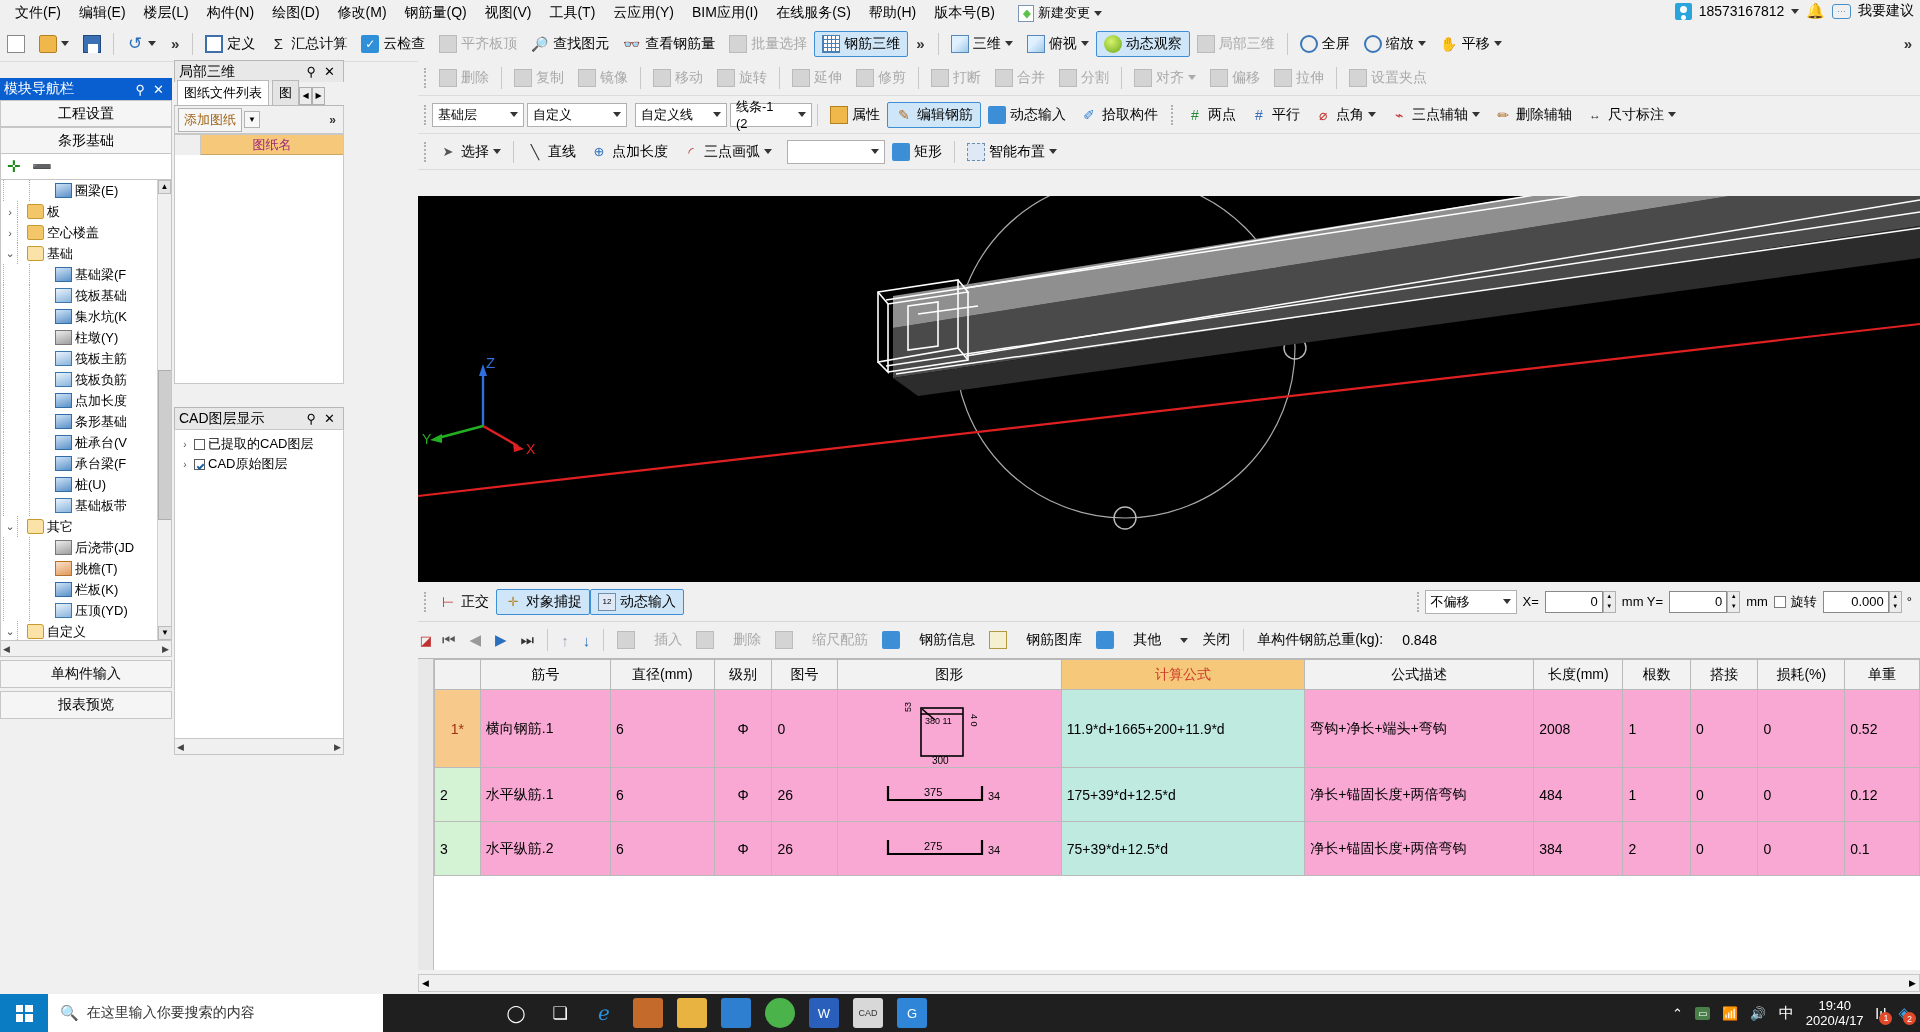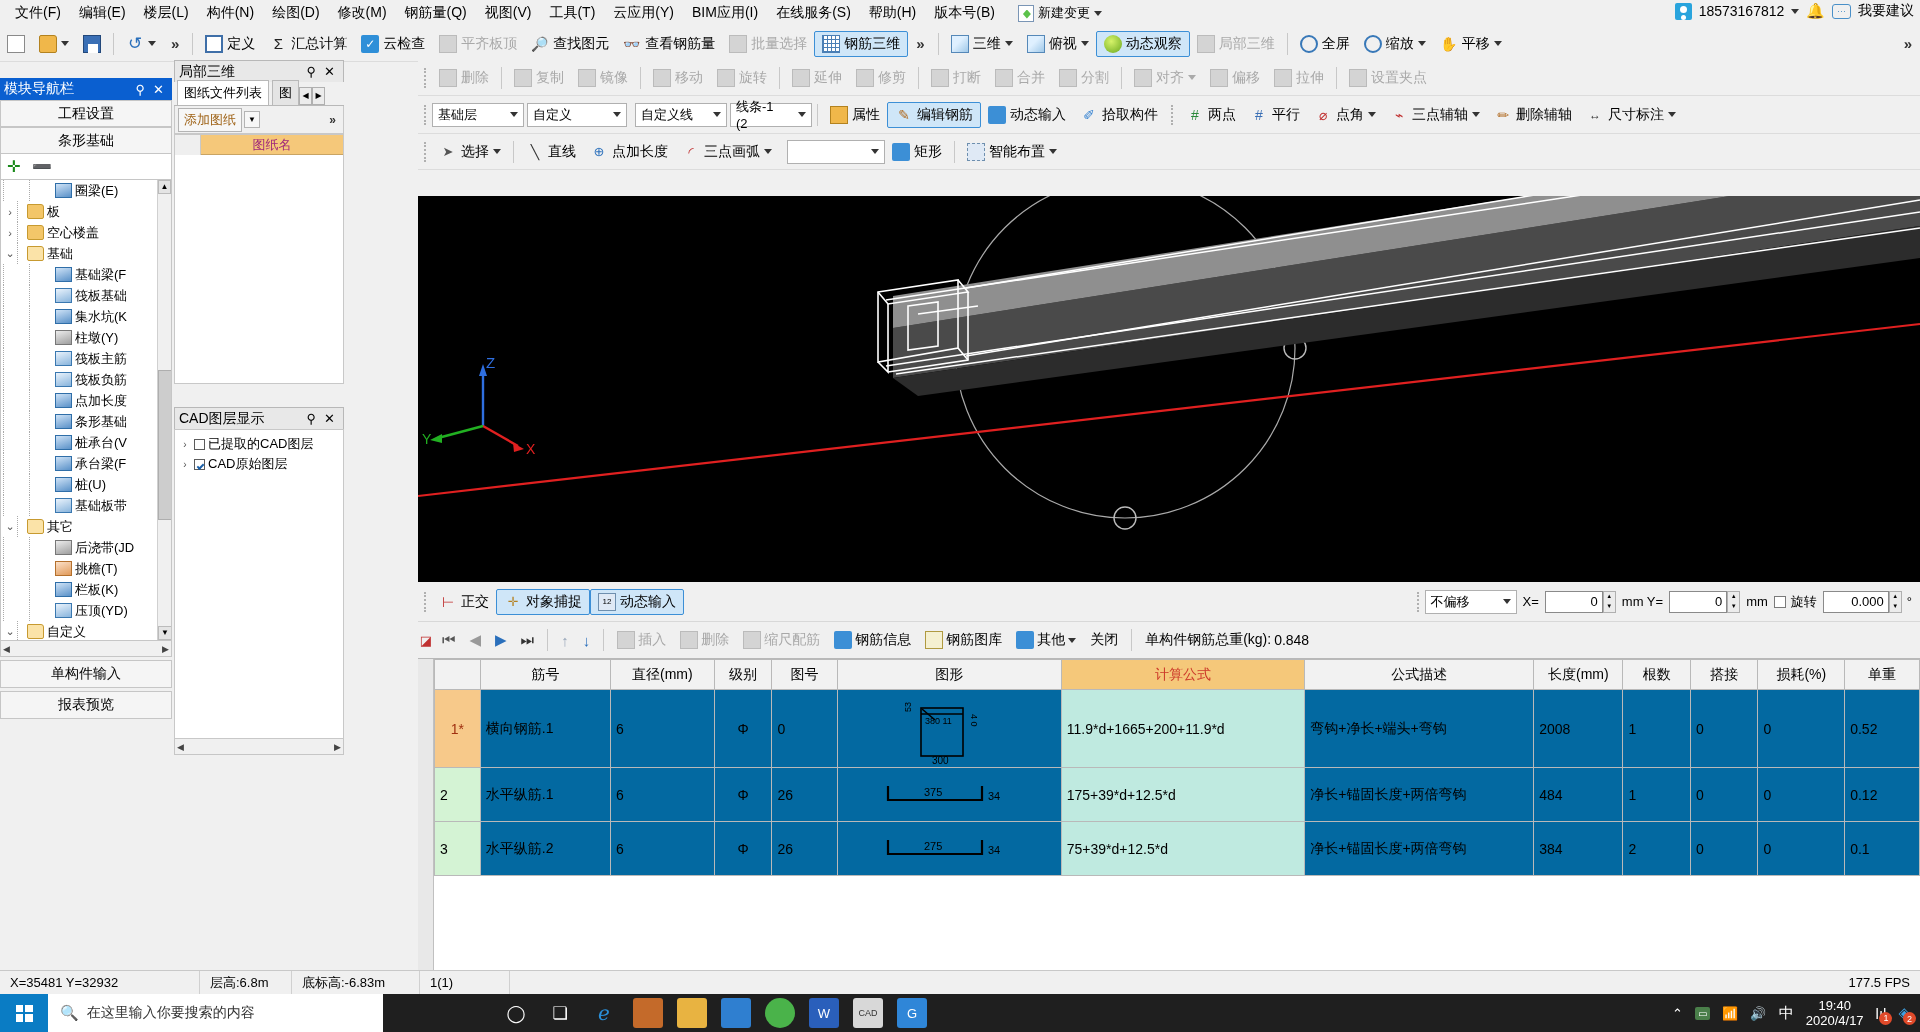--- a/index.html
+++ b/index.html
@@ -138,32 +138,32 @@
 
   
   .snapbar{ position:absolute; left:418px; top:582px; right:0; height:40px; background:#f0f0f0; display:flex; align-items:center; border-bottom:1px solid #d8d8d8;}
   .numbox{ width:58px;height:22px;border:1px solid #8a8a8a;background:#fff;text-align:right;font-size:13px;padding:2px 4px;}
   .spin{width:13px;height:22px;border:1px solid #b0b0b0;background:#ececec;display:flex;flex-direction:column;}
   .spin div{flex:1;font-size:6px;text-align:center;line-height:9px;}
   .selbox{border:1px solid #b0b0b0;background:#fff;height:24px;display:flex;align-items:center;padding:0 5px;font-size:13px;gap:6px;}
 
   
   .rebarbar{position:absolute;left:418px;top:622px;right:0;height:36px;background:#f0f0f0;display:flex;align-items:center;gap:2px;}
-  .rb{display:flex;align-items:center;gap:3px;padding:2px 6px;font-size:14px;white-space:nowrap;}
+  .rb{display:flex;align-items:center;gap:19px;padding:2px 6px;font-size:14px;white-space:nowrap;}
   .rb.dis{color:#a8a8a8;}
   .navarrow{font-size:15px;padding:0 6px;}
 
   .tablewrap{ position:absolute; left:418px; top:658px; right:0; bottom:62px; background:#fff; border-top:1px solid #b8b8b8;}
   table.rebar{ border-collapse:collapse; width:100%; table-layout:fixed; }
   table.rebar th{
     background:#f2f2f2; border:1px solid #b9b9b9; height:30px; font-weight:normal; font-size:14px;
   }
   table.rebar th.hl{ background:#f5c87a; color:#cc3a2a; }
   table.rebar td{
-    border:1px solid #b9b9b9; background:#0369a1; font-size:14px; padding:0 5px; height:54px;
+    border:1px solid #b9b9b9; background:#f9a8d4; font-size:14px; padding:0 5px; height:54px;
   }
   table.rebar td.num{ background:#f7c98a; text-align:center; color:#a03010; }
   table.rebar td.formula{ background:#bfeae0; }
   table.rebar tr.tall td{ height:78px; }
   .rowmark{position:absolute;left:0;top:0;width:16px;bottom:0;background:#e8e8e8;border-right:1px solid #c0c0c0;}
   .shapecell{ display:flex; align-items:center; justify-content:center; height:100%;text-decoration:underline; }
 
   .tbl-hscroll{position:absolute;left:418px;bottom:40px;right:0;height:18px;background:#f0f0f0;border:1px solid #c8c8c8;display:flex;align-items:center;justify-content:space-between;padding:0 3px;font-size:9px;}
   .tbl-vscroll{position:absolute;right:0;top:658px;bottom:58px;width:16px;background:#f0f0f0;border-left:1px solid #c8c8c8;}
 
@@ -947,28 +947,20 @@
     <div class="tbl-vscroll">
       
       
     </div>
   </div>
   <div class="tbl-hscroll">
     <span>◀</span>
     <span>▶</span>
   </div>
 
-  <div class="statusbar">
-    <div class="st" style="width:200px">X=35481 Y=32932</div>
-    <div class="st" style="width:92px">层高:6.8m</div>
-    <div class="st" style="width:128px">底标高:-6.83m</div>
-    <div class="st" style="width:90px">1(1)</div>
-    <div style="flex:1"></div>
-    <div class="st nb">177.5 FPS</div>
-  </div>
 
   <div class="taskbar">
     <div class="winlogo">
       <span class="winsq">
           <i></i>
           <i></i>
           <i></i>
           <i></i>
         </span>
     </div>

